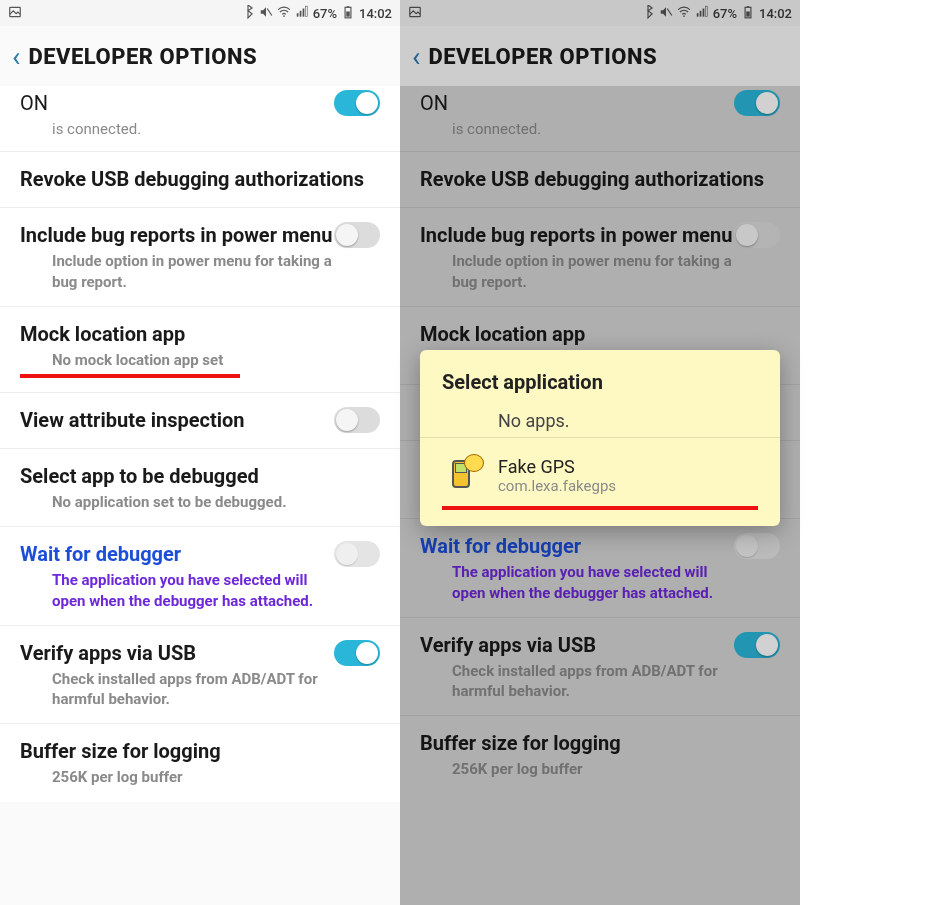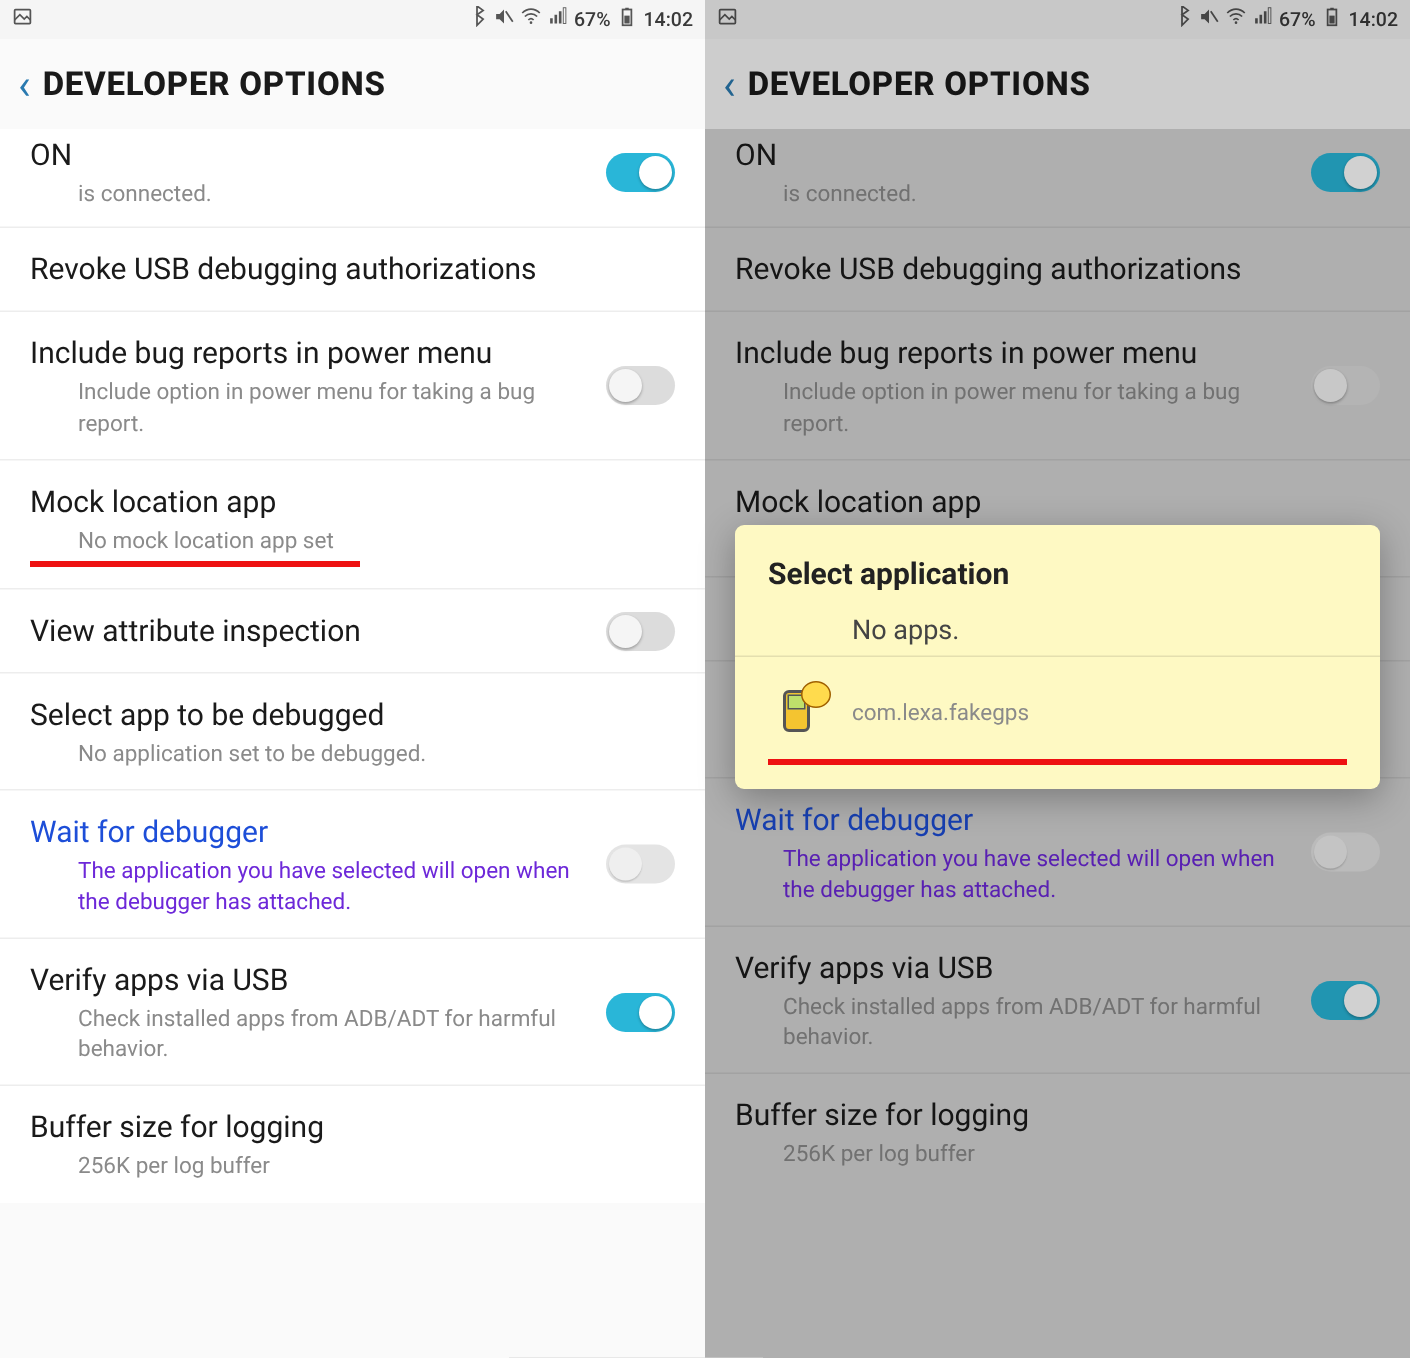--- a/index.html
+++ b/index.html
@@ -4,21 +4,21 @@
 <style>
   * { box-sizing: border-box; margin: 0; padding: 0; }
   body {
     font-family: -apple-system, "Segoe UI", Roboto, Helvetica, Arial, sans-serif;
     background: #fff;
     width: 940px;
     height: 905px;
     overflow: hidden;
     display: flex;
   }
-  .pane { width: 470px; height: 905px; position: relative; background: #fafafa; }
+  .pane { width: 400px; height: 905px; position: relative; background: #fafafa; }
   .pane-right { background: #d6d6d6; }
   .pane-right .screen { filter: none; }
   .dim-overlay {
     position: absolute; inset: 0; background: rgba(0,0,0,0.18);
     pointer-events: none;
   }
   .status-bar {
     height: 26px; display: flex; align-items: center; justify-content: space-between;
     padding: 0 8px; font-size: 13px; color: #3a3a3a; background: #f5f5f5;
   }
@@ -27,22 +27,23 @@
   .ico { display:inline-block; }
   .titlebar {
     display: flex; align-items: center; height: 60px; padding: 0 10px;
     background: #fafafa;
   }
   .back-chevron { color: #2a7ab0; font-size: 28px; padding: 6px 8px 6px 2px; }
   .title { font-size: 22px; font-weight: 800; letter-spacing: 0.5px; color:#1a1a1a; }
   .list { background: #fff; }
   .pane-right .list { background: transparent; }
   .row {
-    display: flex; align-items: center; padding: 14px 20px;
+    display: flex; align-items: flex-start; padding: 14px 20px;
     border-bottom: 1px solid rgba(0,0,0,0.07);
+    font-weight: bold;
   }
   .row-text { flex: 1; }
   .row-title { font-size: 20px; color: #1a1a1a; line-height:1.35; }
   .row-sub { font-size: 15px; color: #8a8a8a; line-height:1.35; margin-top:2px;margin-left:32px; }
   .row-disabled .row-title { color: #1d4ed8; }
   .row-disabled .row-sub { color: #6d28d9; }
   .toggle {
     width: 46px; height: 26px; border-radius: 14px; position: relative;
     flex-shrink: 0;
   }
@@ -51,21 +52,21 @@
     background:#fff; top:2px; box-shadow:0 1px 2px rgba(0,0,0,0.3);
   }
   .toggle-on { background:#29b6d8; }
   .toggle-on::after { right:2px; }
   .toggle-off { background:#dcdcdc; }
   .toggle-off::after { left:2px; background:#f5f5f5; }
   .toggle-disabled { background:#e4e4e4; }
   .toggle-disabled::after { left:2px; background:#efefef; box-shadow:0 1px 1px rgba(0,0,0,0.15);}
   .partial-top {
     padding: 4px 20px 12px; border-bottom:1px solid rgba(0,0,0,0.07);
-    display:flex; align-items:center;
+    display:flex; 
   }
   .partial-top .row-title { font-size:20px; }
   .partial-top .row-sub { font-size:15px; }
   .redline {
     height: 4px; background: #e11; margin-top: 4px;
   }
   
   .dialog {
     position:absolute; left:20px; right:20px; top:350px;
     background:#fef9c3; border-radius:6px; box-shadow:0 6px 24px rgba(0,0,0,0.3);
@@ -328,18 +329,19 @@
   <div class="dialog">
     <div class="dialog-title">Select application</div>
     <div class="dialog-noapps">No apps.</div>
     <div class="dialog-item">
       <div class="dialog-icon">
         <div class="gps-body"></div>
           <div class="gps-screen"></div>
           <div class="gps-face"></div>
       </div>
       <div class="dialog-item-text">
+        <div class="dialog-item-title">Fake GPS</div>
         <div class="dialog-item-sub">com.lexa.fakegps</div>
       </div>
     </div>
     <div class="dialog-redline"></div>
   </div>
 </div>
 
 </body></html>

